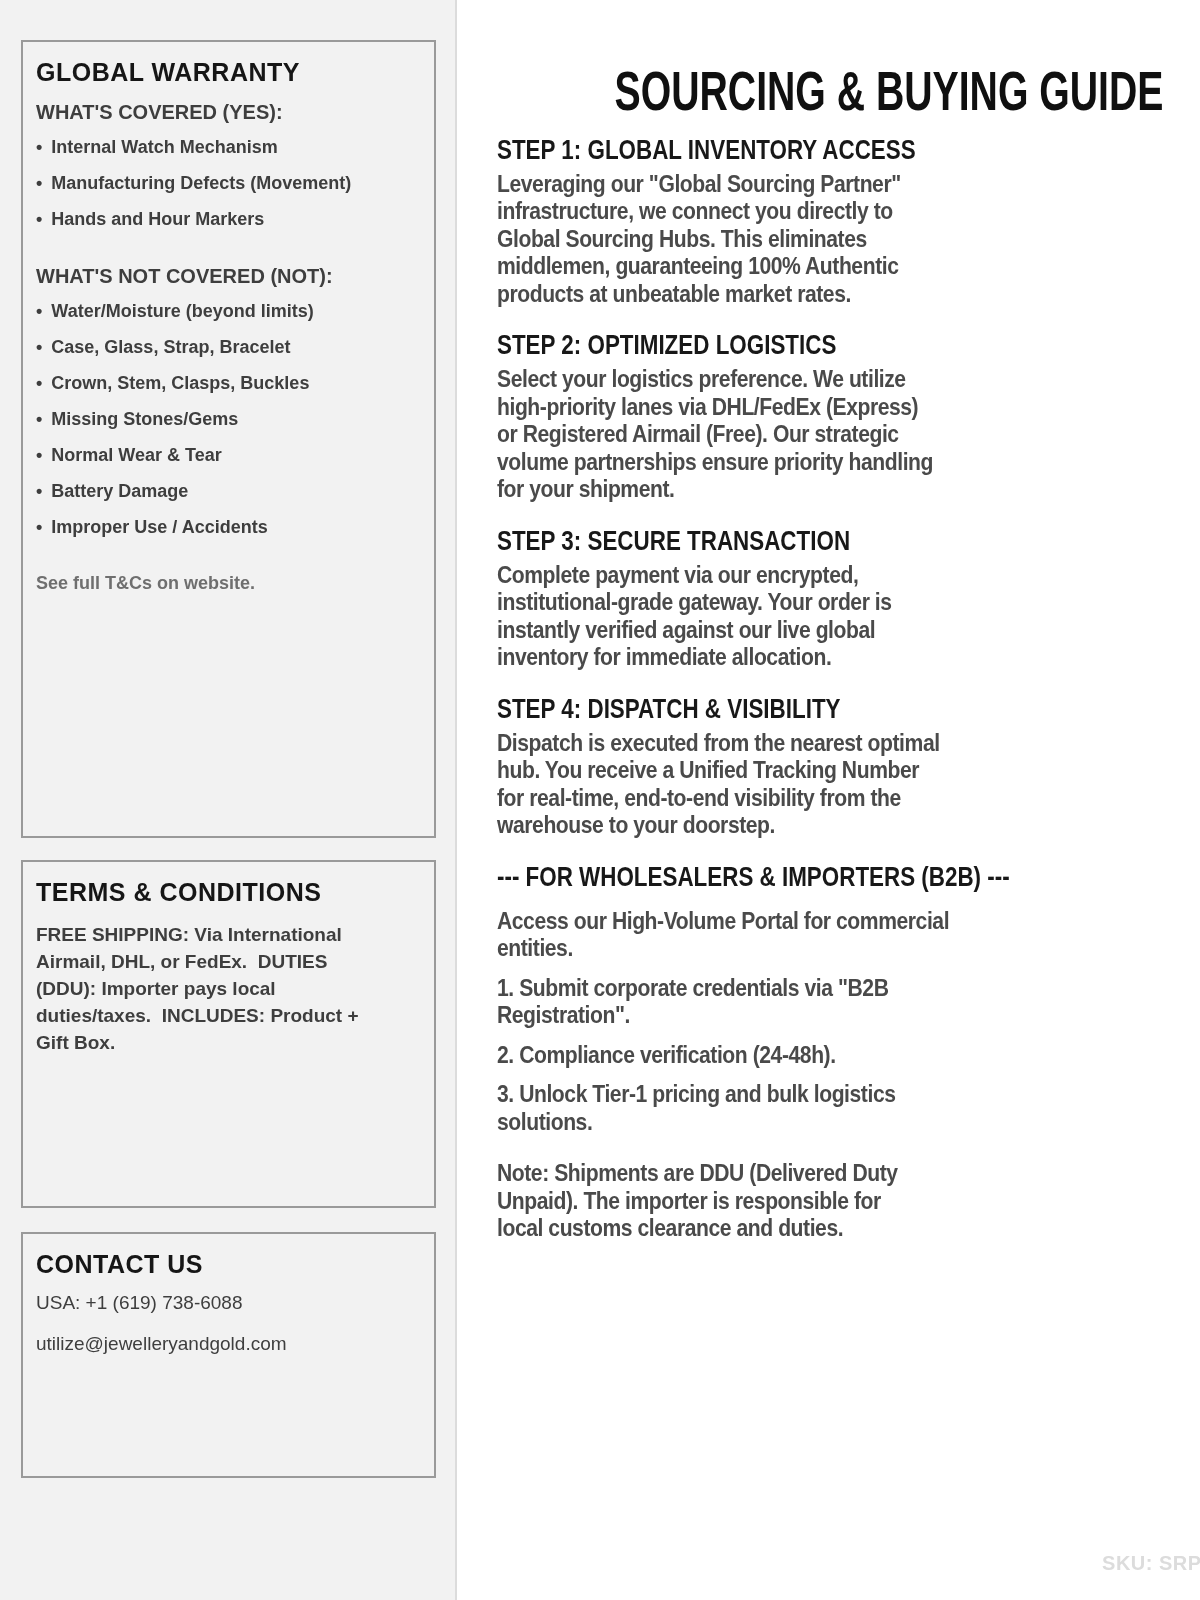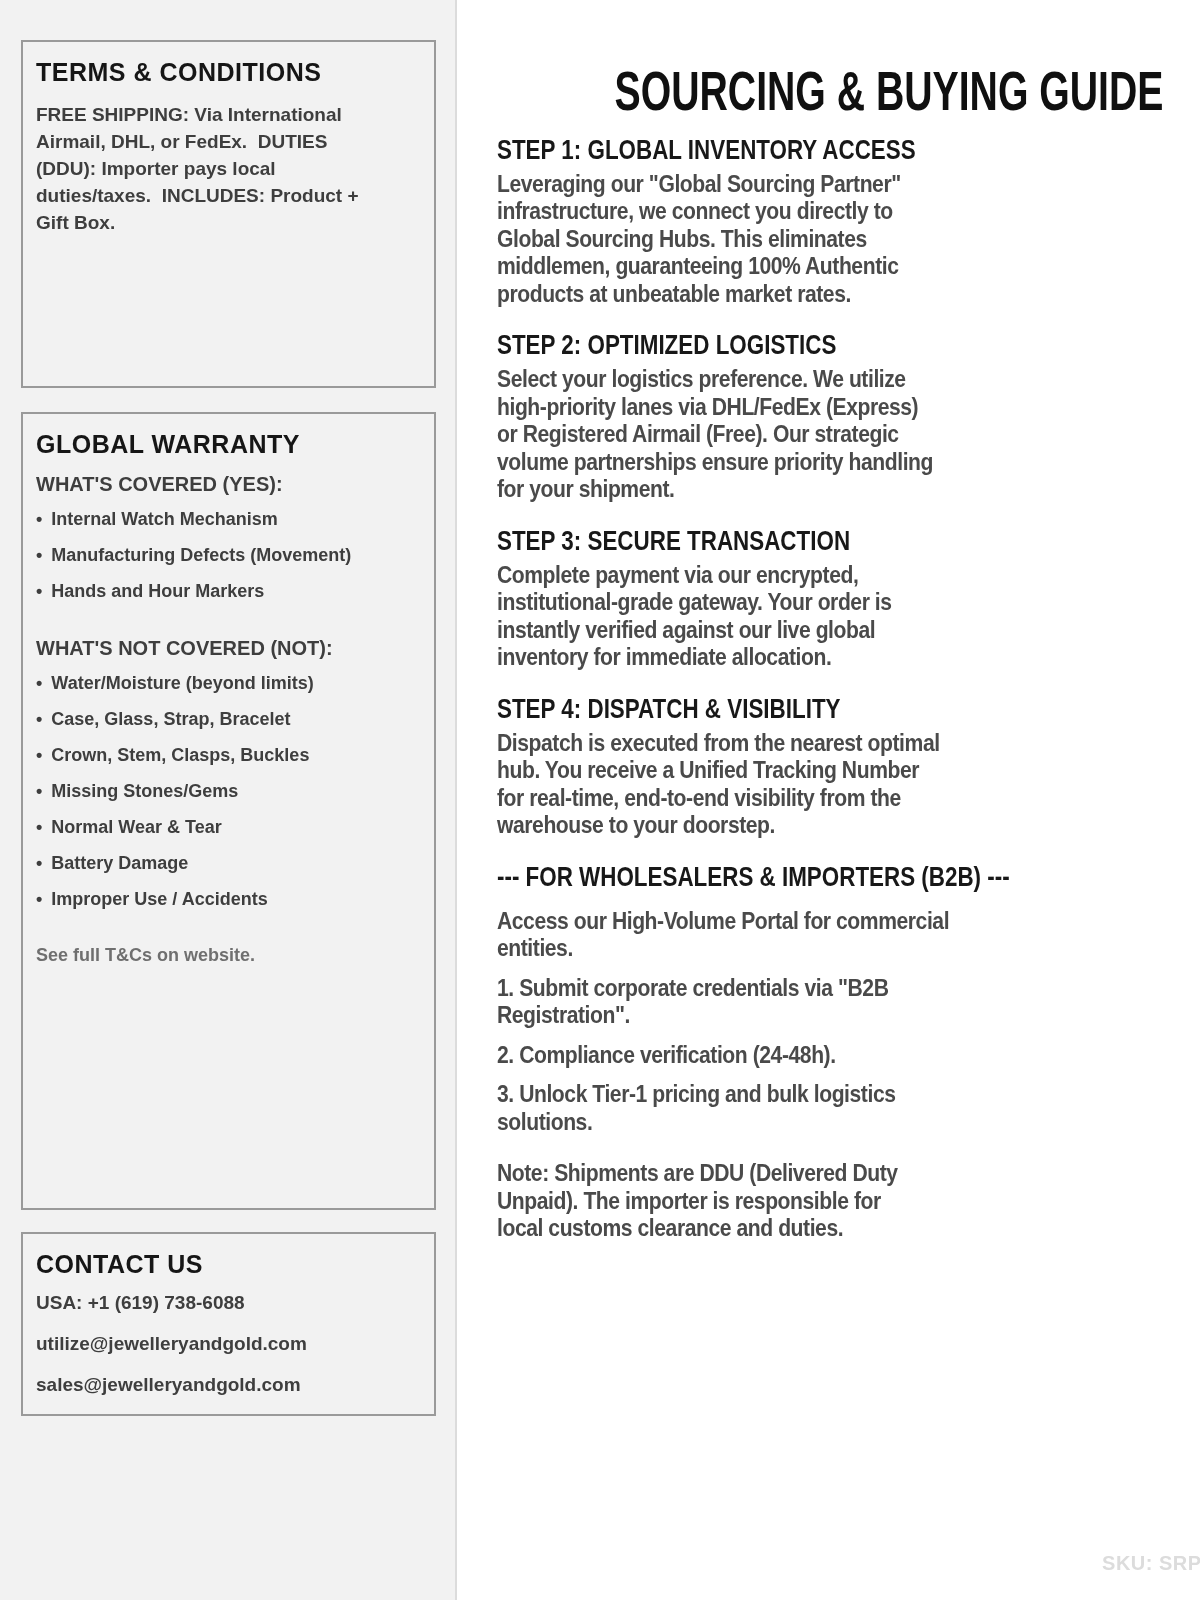--- a/index.html
+++ b/index.html
@@ -11,21 +11,21 @@
     width:457px; min-width:457px; height:1600px;
     background:#f2f2f2; border-right:2px solid #dcdcdc;
     padding:40px 19px 0 21px;
   }
   .box {
     border:2px solid #9a9a9a; background:#f2f2f2;
     padding:16px 14px 0 13px;
   }
   .box-warranty { height:798px; margin-bottom:22px; }
   .box-terms    { height:348px; margin-bottom:24px; }
-  .box-contact  { height:184px; }
+  .box-contact  { height:246px; }
   .box h2 {
     font-size:25px; font-weight:bold; color:#161616;
     letter-spacing:0.5px; margin:0 0 14px 0; line-height:1.15;
   }
   .box h3 {
     font-size:20px; font-weight:bold; color:#3e3e3e;
     margin:0 0 15px 0; line-height:1.1;
   }
   .box ul { list-style:none; margin:0; padding:0; }
   .box li {
@@ -35,21 +35,21 @@
   .box li::before { content:"•"; margin-right:9px; color:#3e3e3e; }
   .subhead-gap { margin-top:37px !important; }
   .footnote {
     margin-top:36px; font-size:18px; font-weight:bold; color:#6f6f6f;
   }
   .tc-body {
     font-size:19px; font-weight:bold; color:#3e3e3e;
     line-height:27px; white-space:pre-wrap;
   }
   .contact-line {
-    font-size:19px; font-weight:bold; color:#3e3e3e;
+    font-size:19px; font-weight:normal; color:#3e3e3e;
     margin:0 0 21px 0; line-height:1.05;
   }
 
   
   .main {
     position:relative; flex:1; background:#ffffff;
     padding:60px 40px 0 40px;
   }
   .main h1 {
     font-size:56px; font-weight:bold; color:#101010;
@@ -75,29 +75,20 @@
     font-size:20px; font-weight:bold; color:#dcdcdc; letter-spacing:0.5px;
   }
 </style>
 </head>
 <body>
 
 <div class="page">
 
   <aside class="sidebar">
 
-    <section class="box box-terms">
-      <h2>TERMS &amp; CONDITIONS</h2>
-      <p class="tc-body">FREE SHIPPING: Via International
-Airmail, DHL, or FedEx.  DUTIES
-(DDU): Importer pays local
-duties/taxes.  INCLUDES: Product +
-Gift Box.</p>
-    </section>
-
     <section class="box box-warranty">
       <h2>GLOBAL WARRANTY</h2>
       <h3>WHAT'S COVERED (YES):</h3>
       <ul>
         <li>Internal Watch Mechanism</li>
         <li>Manufacturing Defects (Movement)</li>
         <li>Hands and Hour Markers</li>
       </ul>
       <h3 class="subhead-gap">WHAT'S NOT COVERED (NOT):</h3>
       <ul>
@@ -105,25 +96,33 @@
         <li>Case, Glass, Strap, Bracelet</li>
         <li>Crown, Stem, Clasps, Buckles</li>
         <li>Missing Stones/Gems</li>
         <li>Normal Wear &amp; Tear</li>
         <li>Battery Damage</li>
         <li>Improper Use / Accidents</li>
       </ul>
       <p class="footnote">See full T&amp;Cs on website.</p>
     </section>
 
+    <section class="box box-terms">
+      <h2>TERMS &amp; CONDITIONS</h2>
+      <p class="tc-body">FREE SHIPPING: Via International
+Airmail, DHL, or FedEx.  DUTIES
+(DDU): Importer pays local
+duties/taxes.  INCLUDES: Product +
+Gift Box.</p>
+    </section>
+
     <section class="box box-contact">
       <h2>CONTACT US</h2>
       <p class="contact-line">USA: +1 (619) 738-6088</p>
       <p class="contact-line">utilize@jewelleryandgold.com</p>
-      <p class="contact-line">sales@jewelleryandgold.com</p>
     </section>
 
   </aside>
 
   <main class="main">
     <h1>SOURCING &amp; BUYING GUIDE</h1>
 
     <section class="section">
       <h2 class="step-head">STEP 1: GLOBAL INVENTORY ACCESS</h2>
       <p class="step-body">Leveraging our "Global Sourcing Partner"

